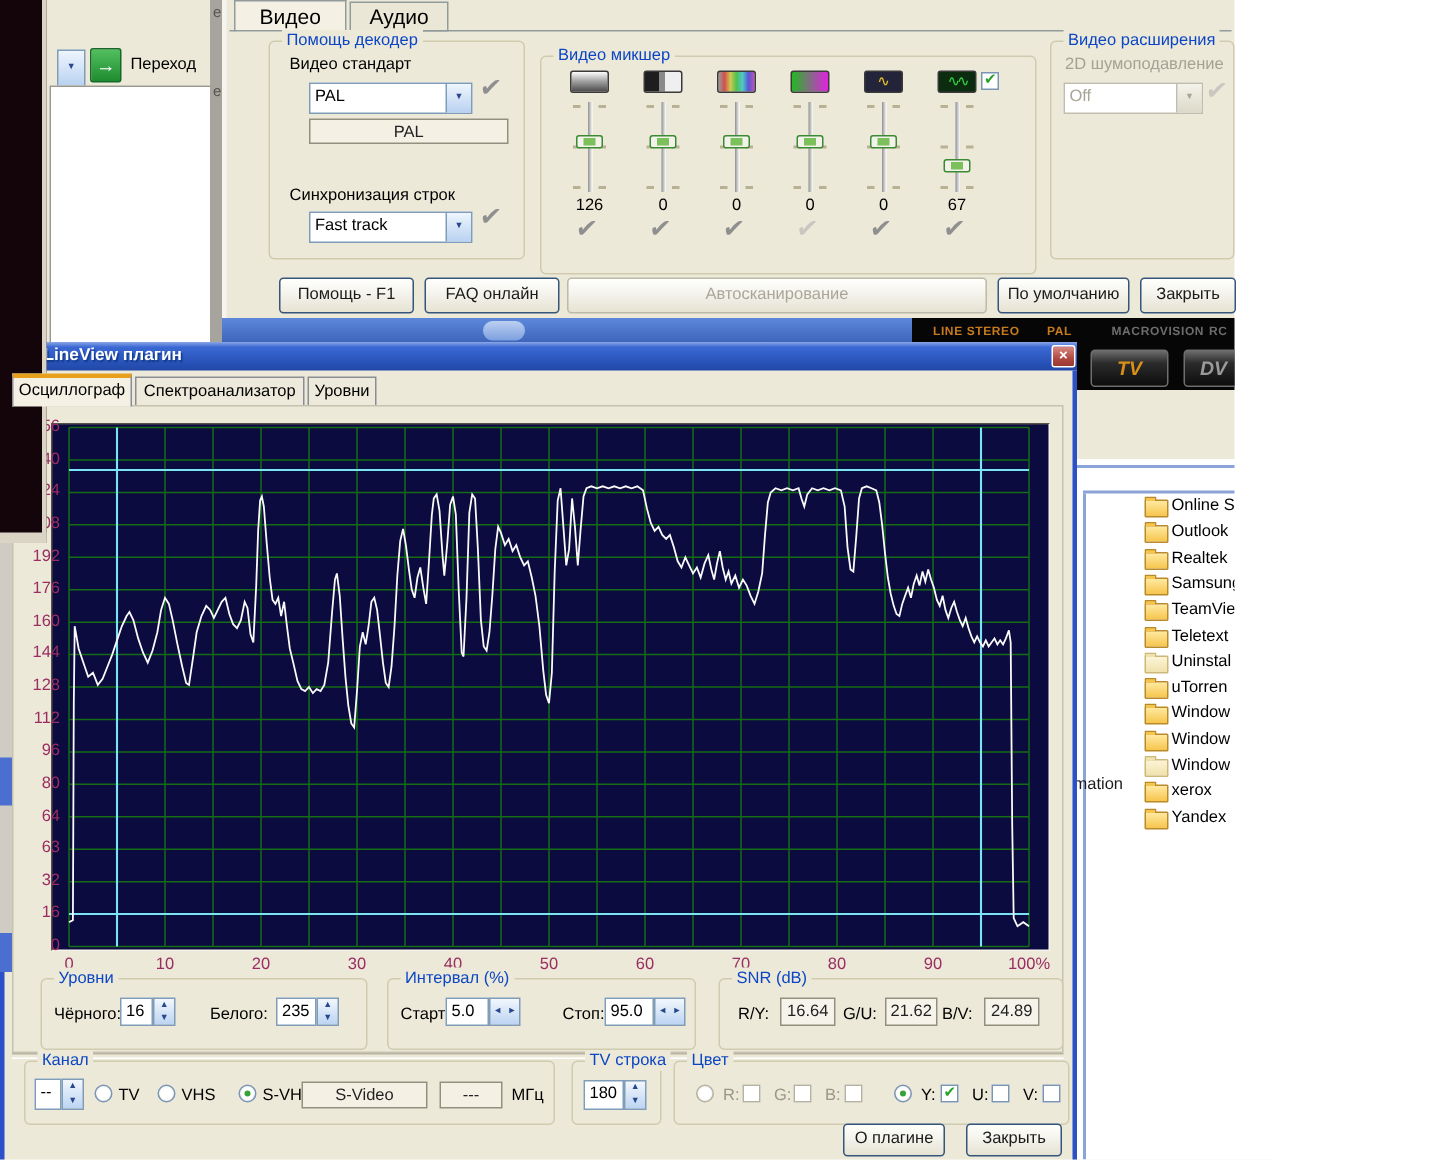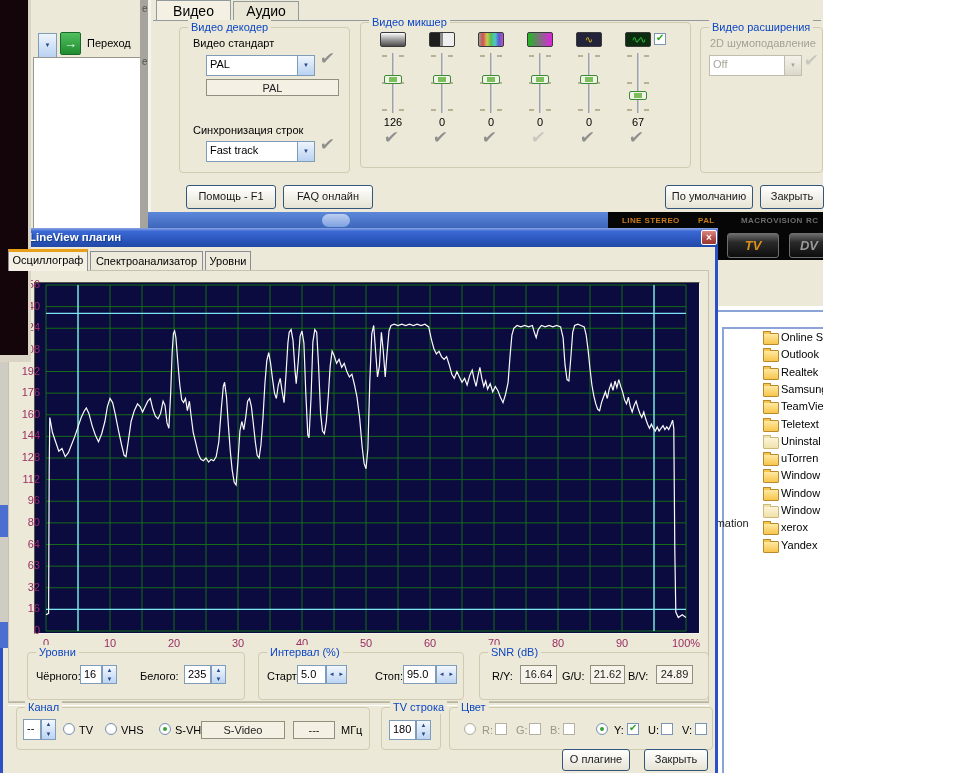--- a/index.html
+++ b/index.html
@@ -132,37 +132,37 @@
     <div class="lbl" style="left:2px;top:3px;">e</div>
     <div class="lbl" style="left:2px;top:56px;">e</div>
   </div>
 
   <div id="settings-win" class="abs">
     <div id="tab-video" class="tab">Видео</div>
     <div id="tab-audio" class="tab">Аудио</div>
     <div id="tabline" class="abs"></div>
 
     <div class="grp" style="left:28px;top:27px;width:169px;height:144px;">
-      <span class="gt">Видео декодер</span>
+      <span class="gt">Помощь декодер</span>
       <div class="lbl" style="left:13px;top:9px;">Видео стандарт</div>
       <div class="combo" style="left:26px;top:27px;width:109px;height:21px;">
         <span class="cv">PAL</span>
         <span class="cb"></span>
       </div>
       <span class="check-glyph" style="left:140px;top:20px;">✔</span>
       <div class="sunk" style="left:26px;top:51px;width:133px;height:17px;">PAL</div>
       <div class="lbl" style="left:13px;top:96px;">Синхронизация строк</div>
       <div class="combo" style="left:26px;top:113px;width:109px;height:21px;">
         <span class="cv">Fast track</span>
         <span class="cb"></span>
       </div>
       <span class="check-glyph" style="left:140px;top:106px;">✔</span>
     </div>
 
-    <div class="grp" style="left:209px;top:22px;width:329px;height:144px;">
+    <div class="grp" style="left:209px;top:37px;width:329px;height:144px;">
       <span class="gt">Видео микшер</span>
       <div id="mixer-cols">
           <div class="mixicon icon-brightness" style="left: 19px; top: 9px;"></div>
           <div class="track" style="left: 31px; top: 30px; height: 60px;"></div>
           <div class="tick" style="left: 21px; top: 32px;"></div>
           <div class="tick" style="left: 38px; top: 32px;"></div>
           <div class="tick" style="left: 21px; top: 59px;"></div>
           <div class="tick" style="left: 38px; top: 59px;"></div>
           <div class="tick" style="left: 21px; top: 86px;"></div>
           <div class="tick" style="left: 38px; top: 86px;"></div>
@@ -233,20 +233,21 @@
       <div class="glbl" style="left:9px;top:9px;">2D шумоподавление</div>
       <div class="combo dis" style="left:8px;top:27px;width:93px;height:21px;">
         <span class="cv">Off</span>
         <span class="cb"></span>
       </div>
       <span class="check-glyph light" style="left:103px;top:22px;">✔</span>
     </div>
 
     <div class="xpbtn" style="left:35px;top:185px;width:90px;height:24px;">Помощь - F1</div>
     <div class="xpbtn" style="left:132px;top:185px;width:90px;height:24px;">FAQ онлайн</div>
+    <div class="xpbtn dis" style="left:227px;top:185px;width:280px;height:24px;">Автосканирование</div>
     <div class="xpbtn" style="left:514px;top:185px;width:88px;height:24px;">По умолчанию</div>
     <div class="xpbtn" style="left:609px;top:185px;width:64px;height:24px;">Закрыть</div>
   </div>
 
   <div class="abs" style="left:148px;top:212px;width:460px;height:18px;background:linear-gradient(180deg,#5d88da,#3a62b8);">
     <div class="abs" style="left:174px;top:2px;width:28px;height:13px;border-radius:7px;background:linear-gradient(180deg,#bcd0f0,#7da0e0);"></div>
   </div>
 
   <div id="tv-skin" class="abs">
       <div class="skstat" style="left: 14px; color: rgb(200, 122, 30);">LINE STEREO</div>

